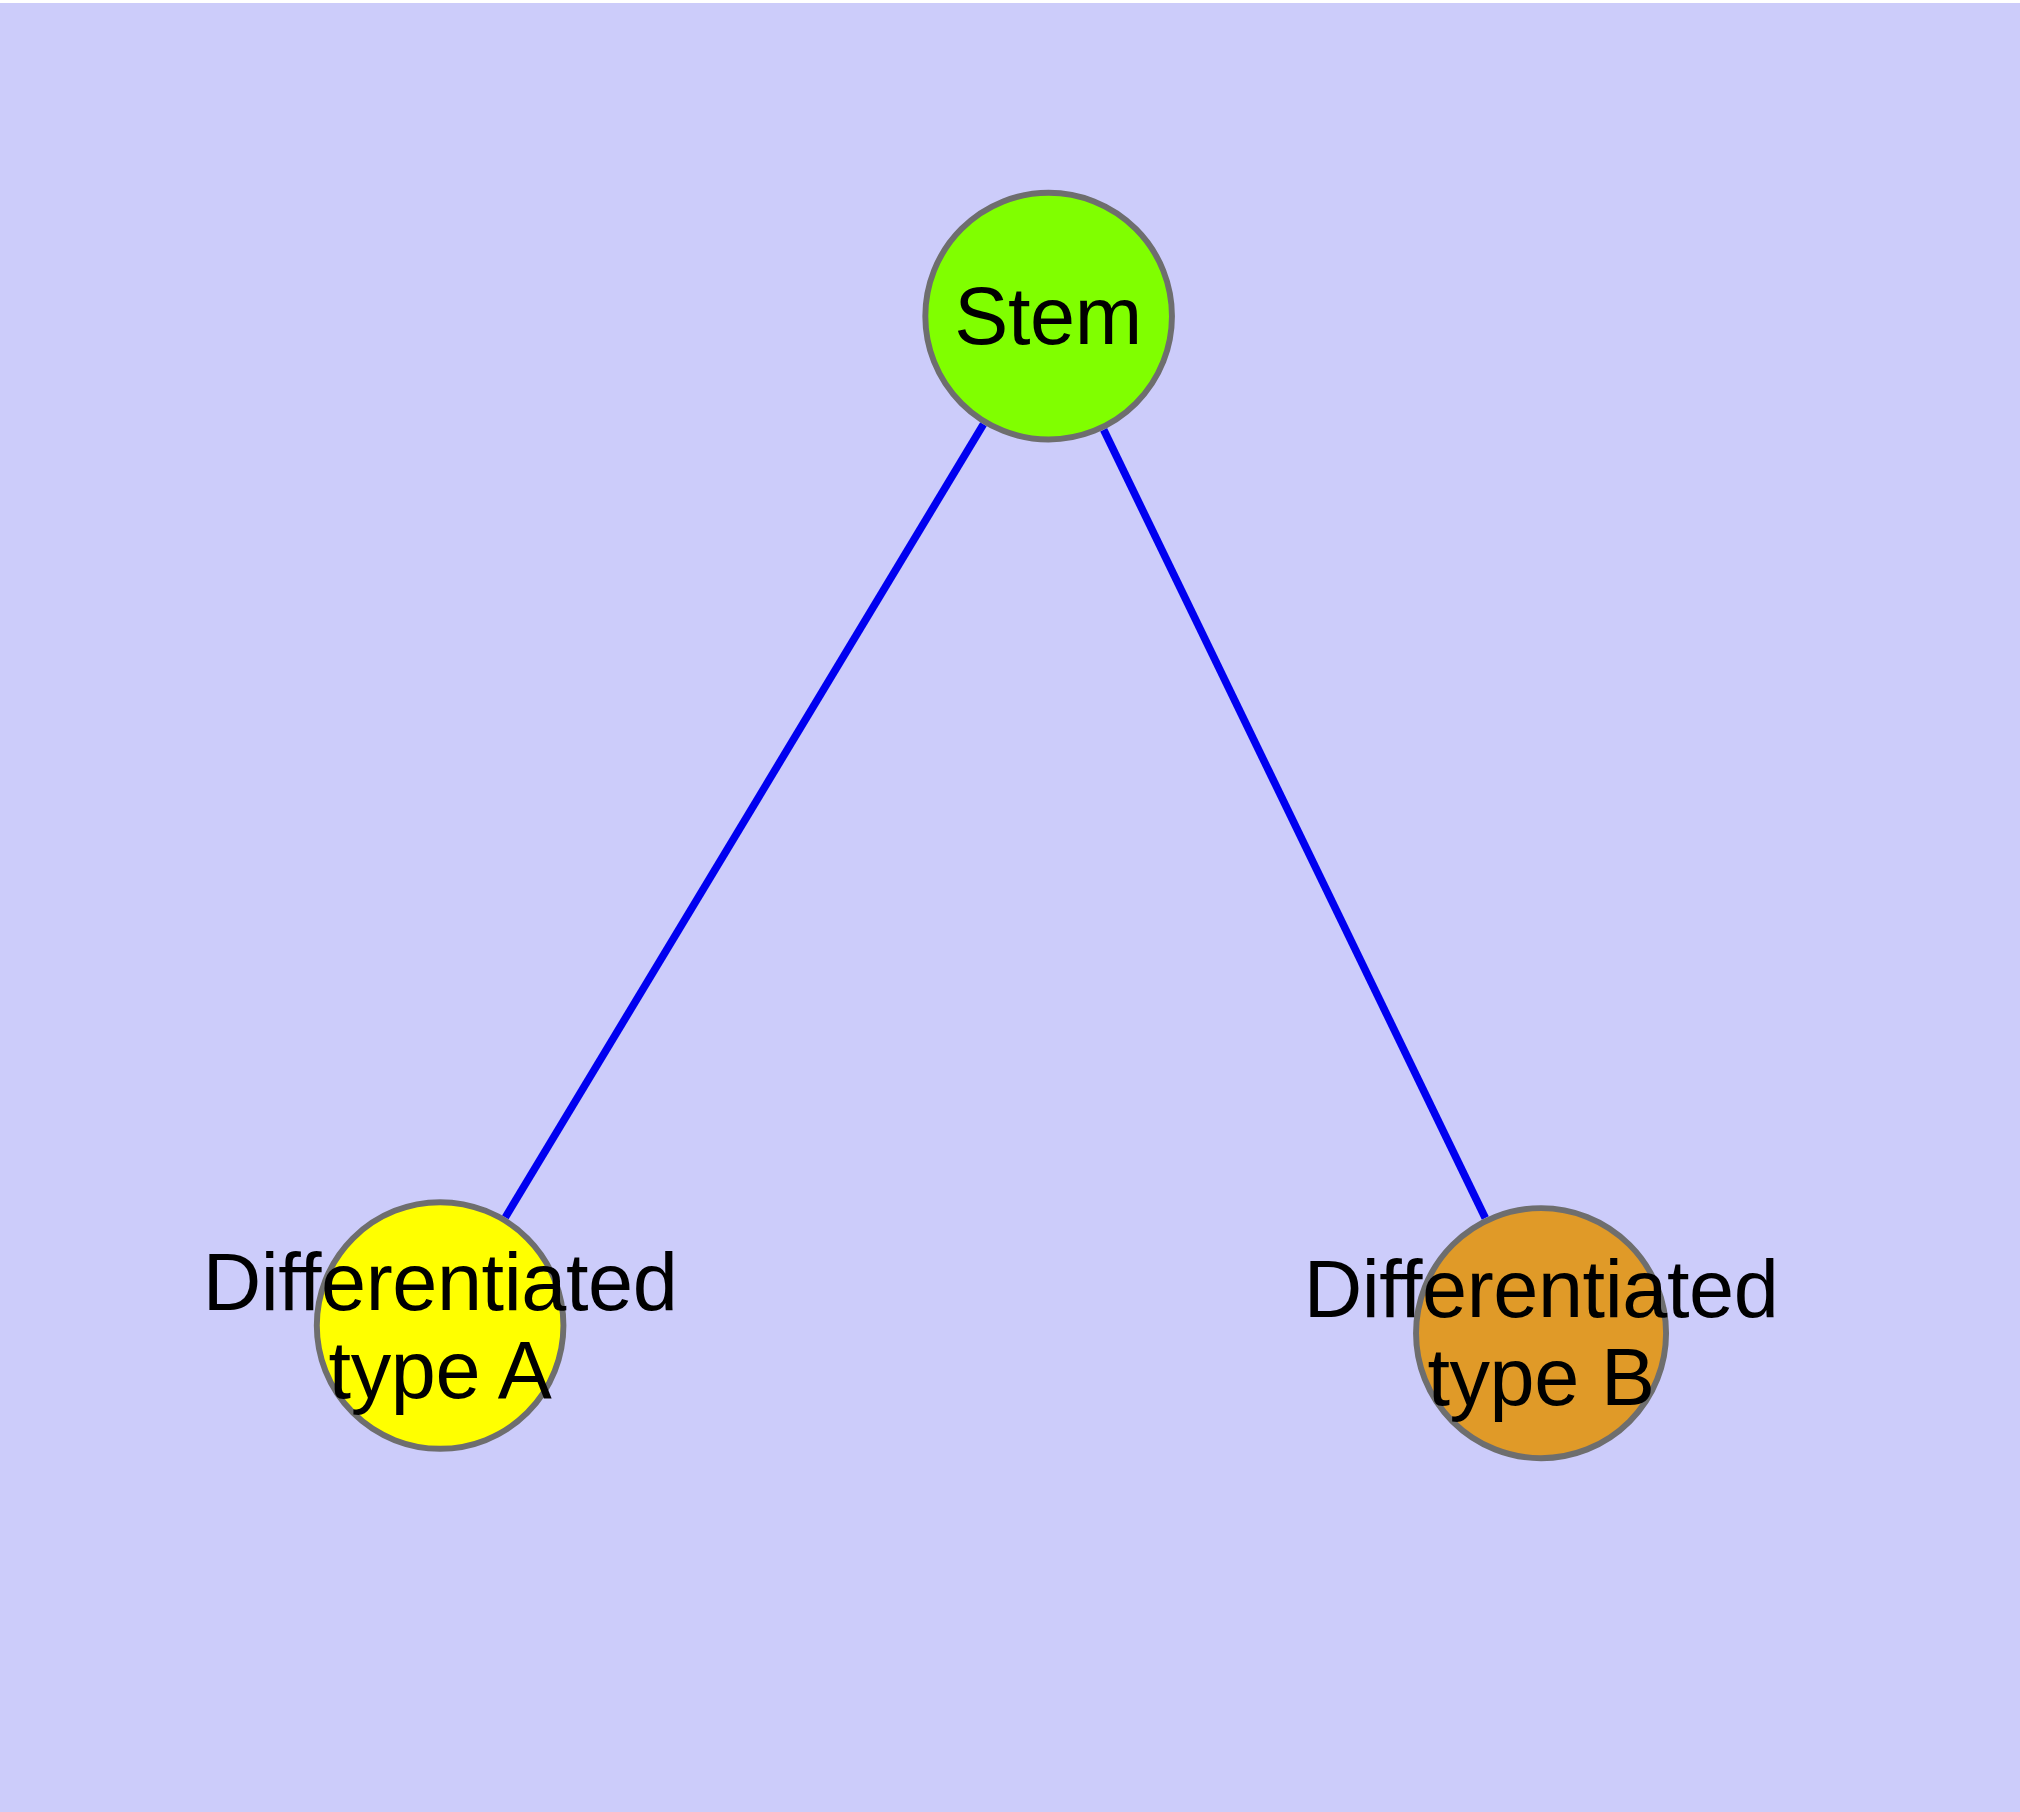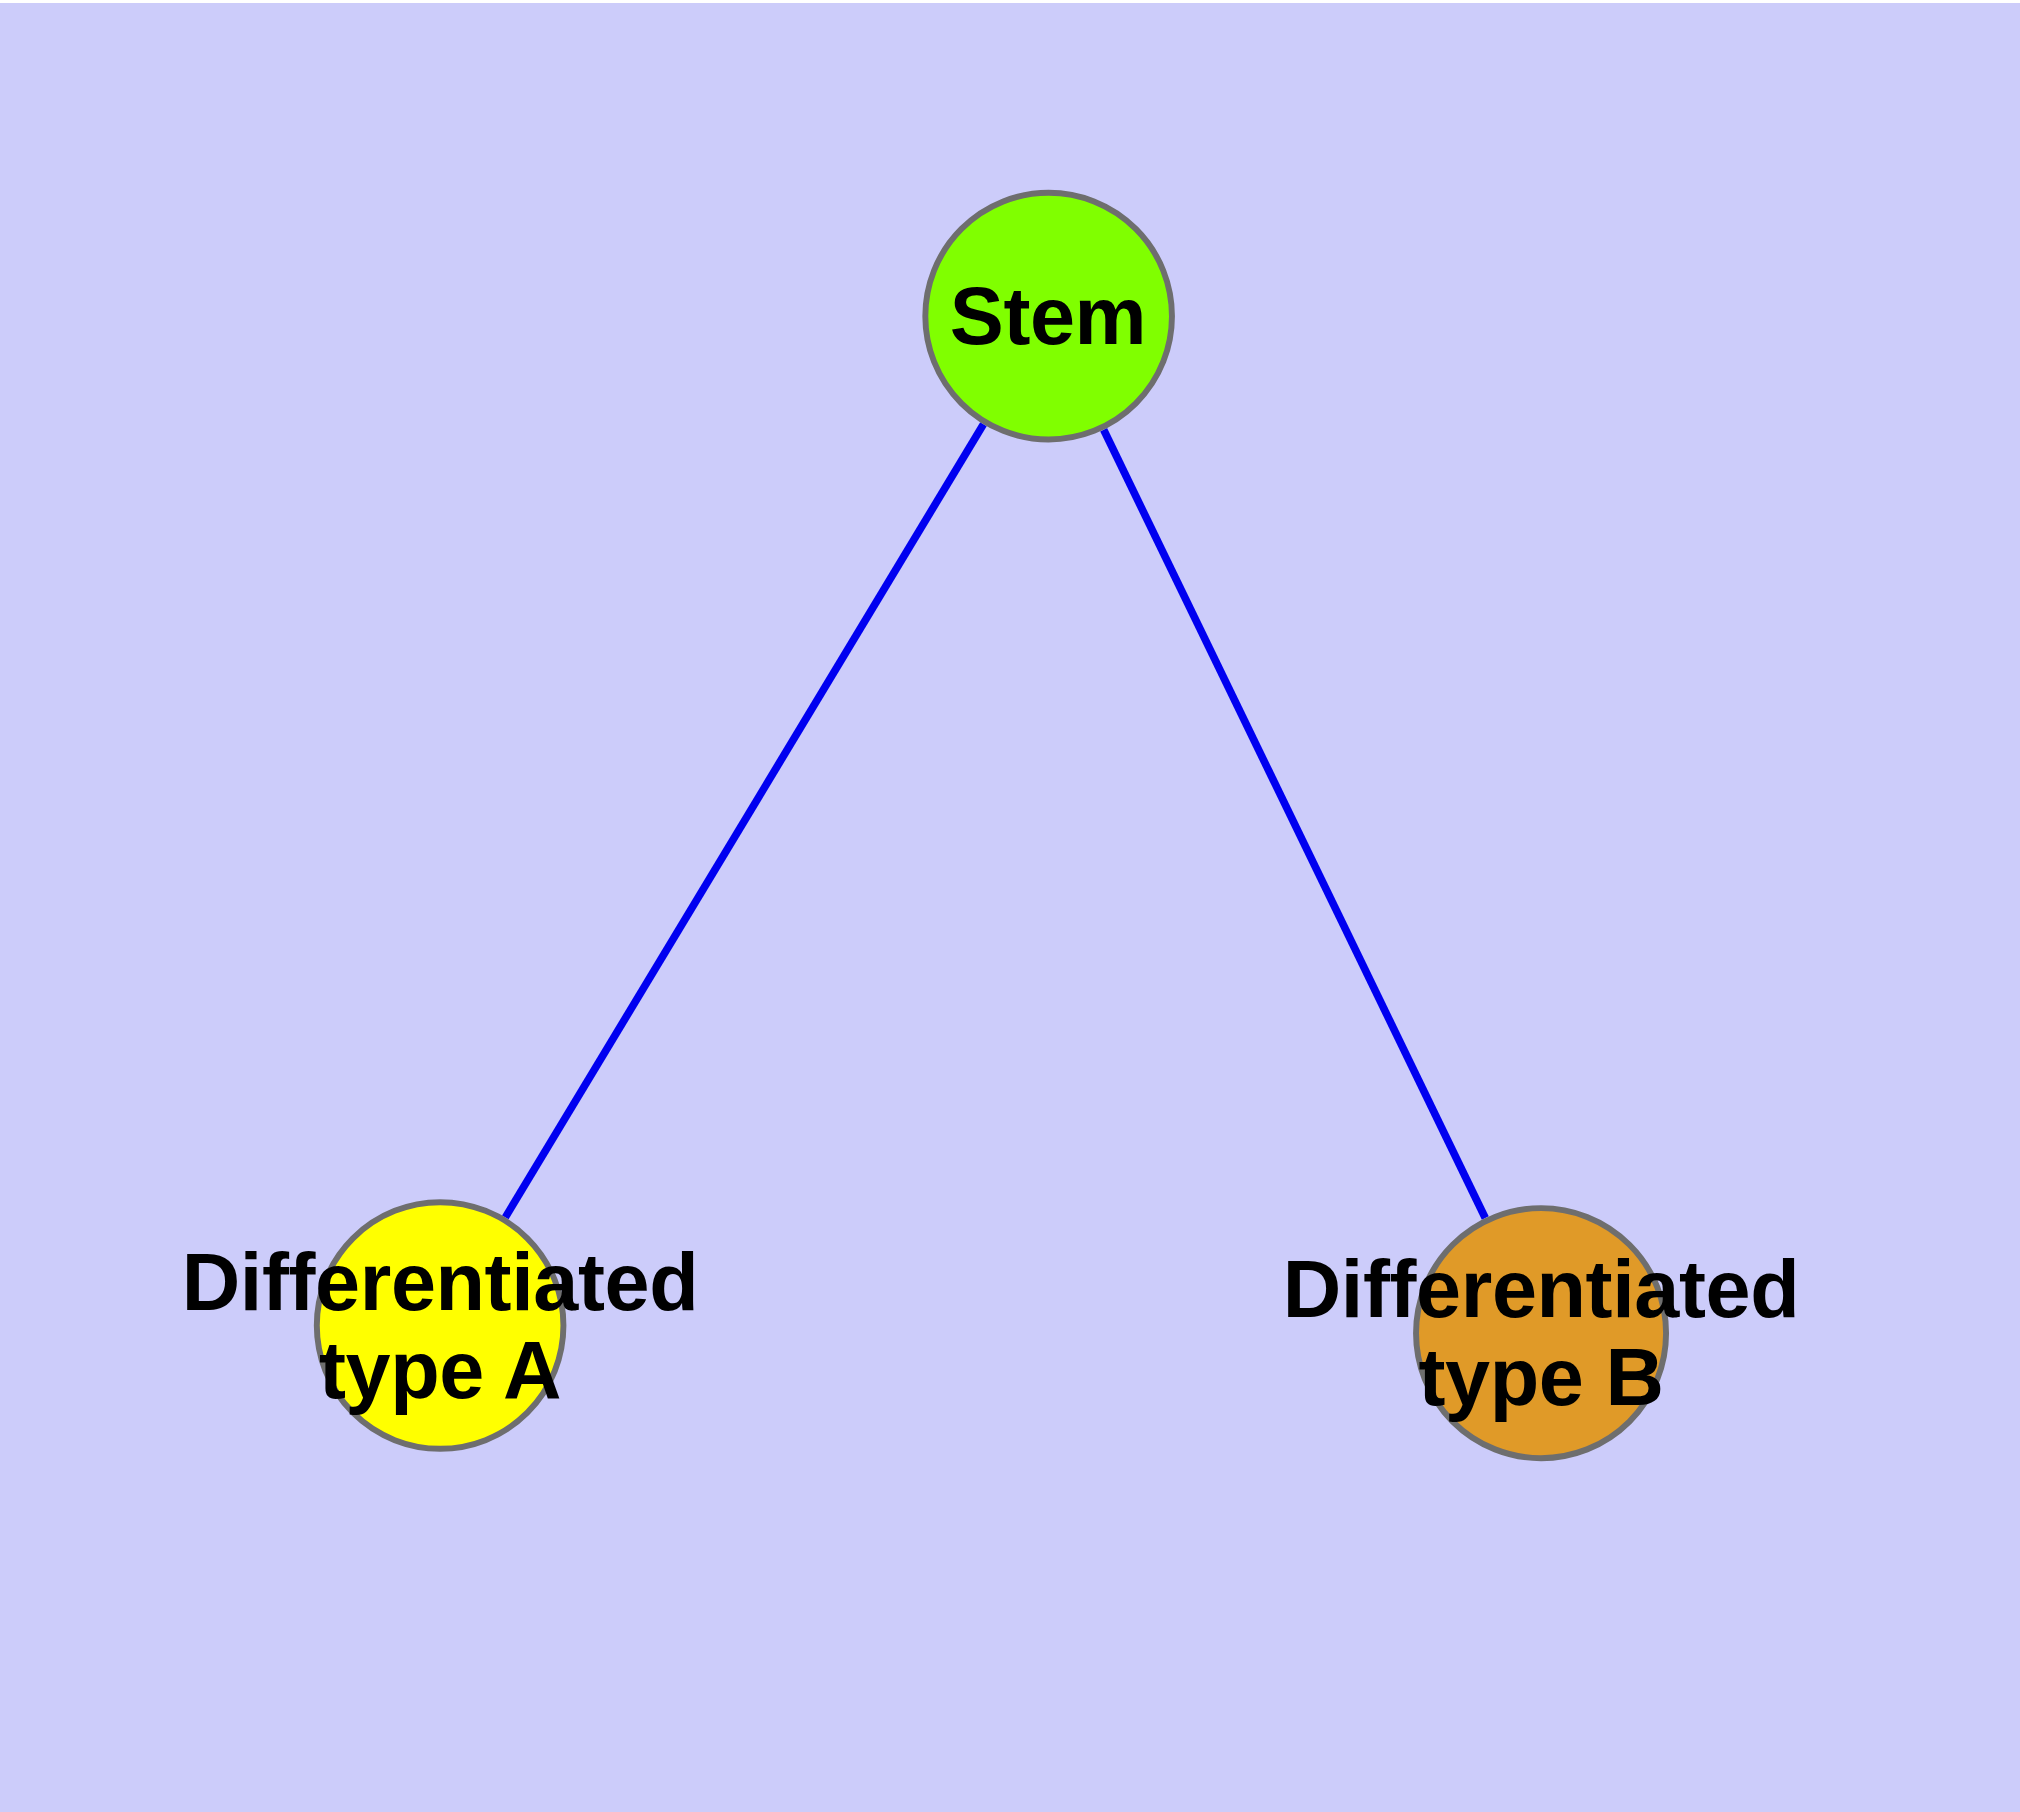--- a/index.html
+++ b/index.html
@@ -27,21 +27,21 @@
   #graph-svg {
     position: absolute;
     left: 0;
     top: 0;
     width: 2021px;
     height: 1812px;
   }
   .node-label {
     position: absolute;
     color: #000000;
-    font-weight: bold;
+    font-weight: normal;
     font-size: 81px;
     line-height: 88px;
     letter-spacing: -0.4px;
     text-align: center;
     white-space: pre;
     pointer-events: none;
     -webkit-font-smoothing: antialiased;
   }
   .node-label.centered {
     transform: translate(-50%, -50%);

